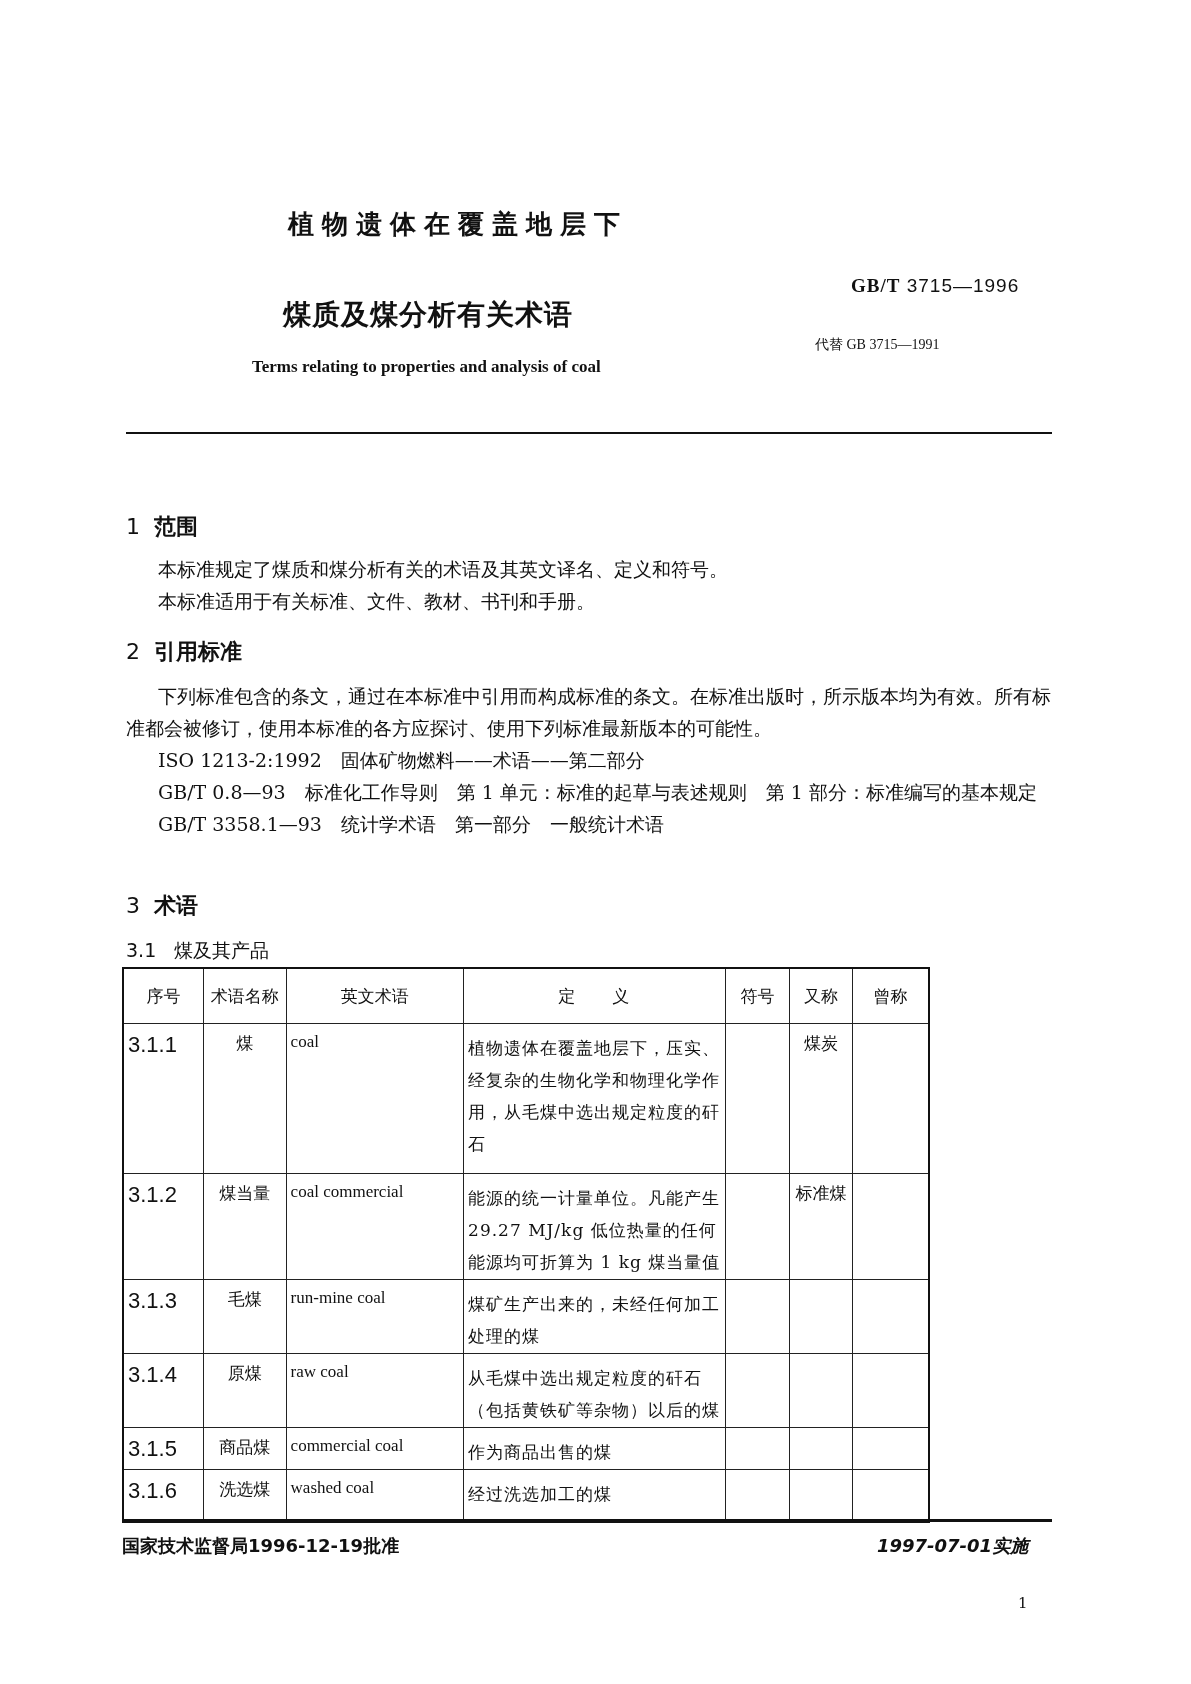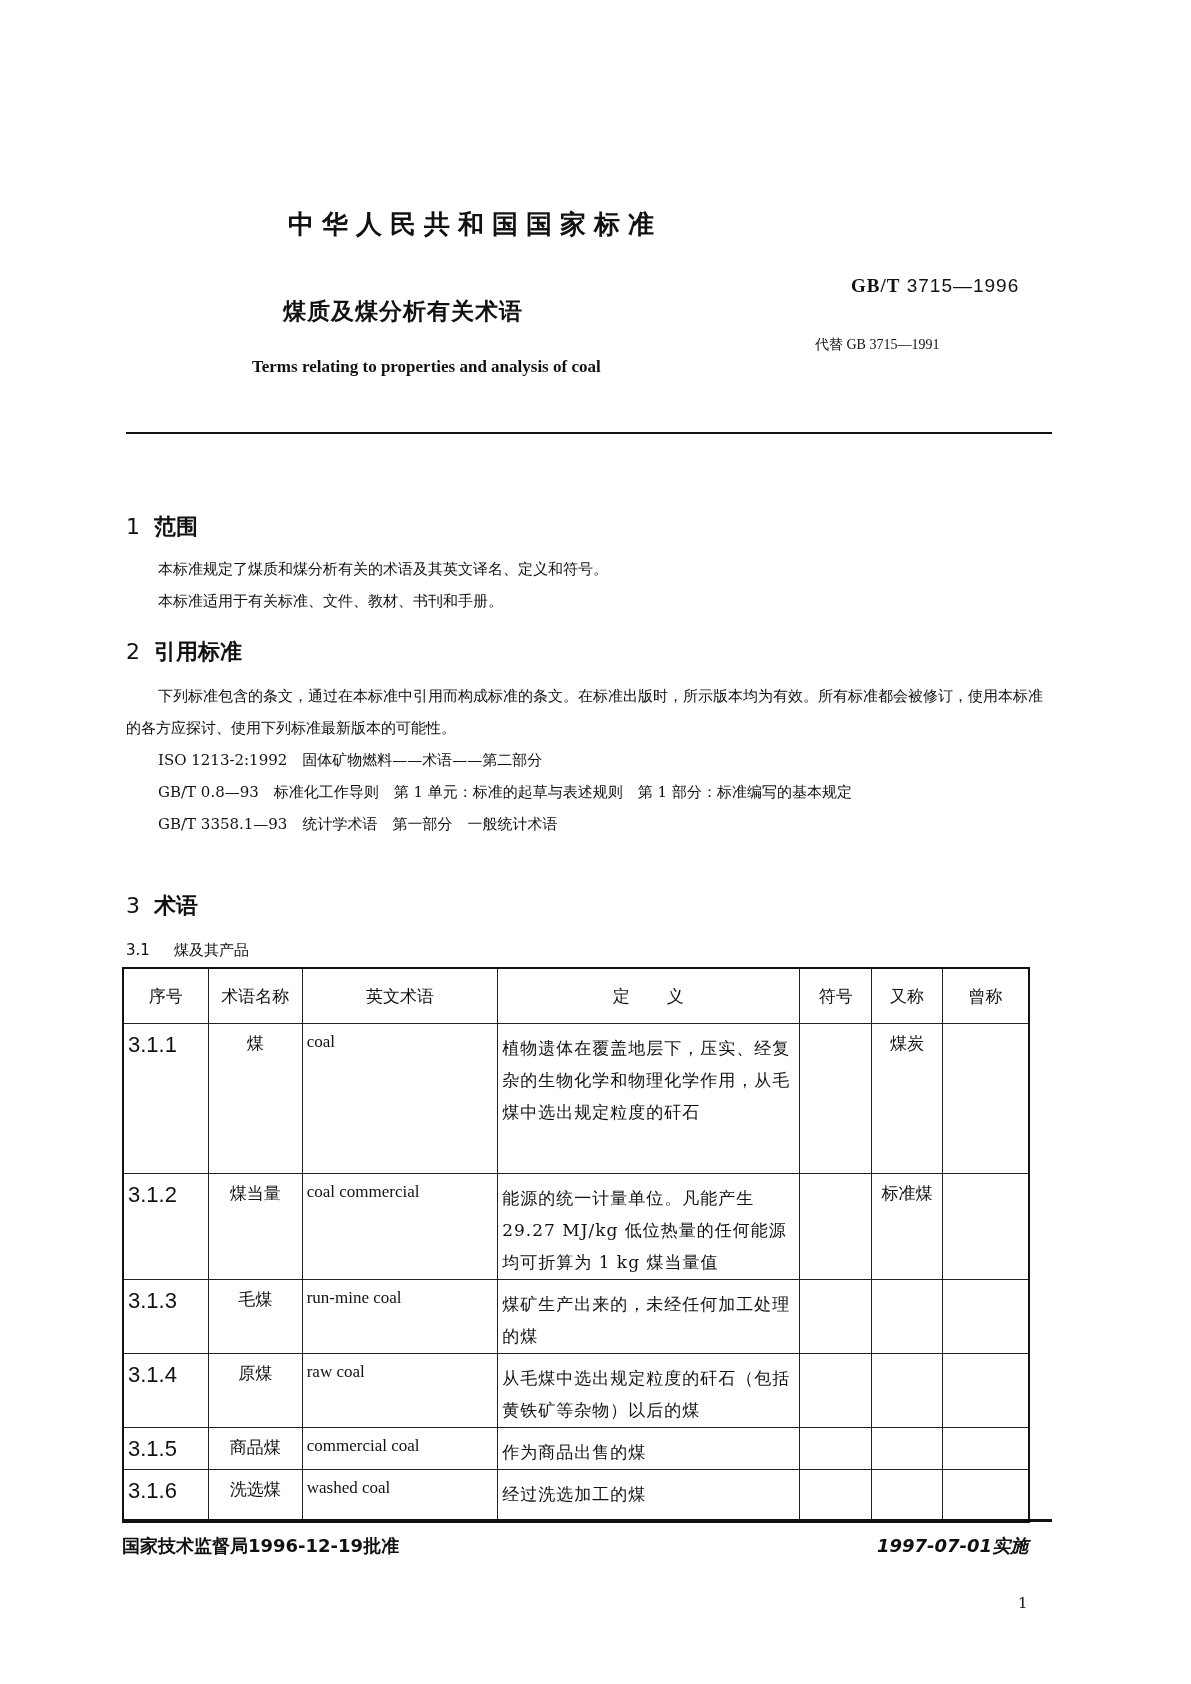--- a/index.html
+++ b/index.html
@@ -2,31 +2,31 @@
 <html><head>
 <meta charset="utf-8">
 <style>
   html, body { margin: 0; padding: 0; background: #ffffff; }
   body { width: 1191px; height: 1684px; position: relative; overflow: hidden;
          font-family: "DejaVu Serif", "Liberation Serif", serif; color: #111; }
   .abs { position: absolute; }
   .std-title { left: 288px; top: 207px; font-family: "DejaVu Sans", sans-serif; font-weight: bold;
                font-size: 26px; letter-spacing: 8px; }
   .doc-title { left: 283px; top: 296px; font-family: "DejaVu Sans", sans-serif; font-weight: bold;
-               font-size: 23px; letter-spacing: 1px; }
+               font-size: 28px; letter-spacing: 1px; }
   .en-title { left: 252px; top: 357px; font-family: "Liberation Serif", serif; font-weight: bold; font-size: 17px; }
   .std-code { left: 815px; top: 275px; font-family: "Liberation Sans", sans-serif; font-size: 19px; letter-spacing: 1px; margin-left: 36px; }
   .std-code b { font-family: "Liberation Serif", serif; }
   .replaces { left: 815px; top: 336px; font-size: 14px; font-family: "Liberation Serif", serif; }
   .hrule { left: 126px; top: 432px; width: 926px; height: 0; border-top: 2px solid #111; }
   .h1 { font-family: "DejaVu Sans", sans-serif; font-weight: bold; font-size: 22px; left: 126px; }
   .h1 .num { font-weight: normal; display: inline-block; width: 28px; }
-  .para { font-size: 15px; left: 126px; width: 930px; line-height: 32px; }
+  .para { font-size: 19px; left: 126px; width: 930px; line-height: 32px; }
   .ind { padding-left: 32px; }
-  table.terms { position: absolute; left: 122px; top: 967px; width: 908px; border-collapse: collapse;
+  table.terms { position: absolute; left: 122px; top: 967px; width: 808px; border-collapse: collapse;
                 font-size: 17px; }
   table.terms td, table.terms th { border: 1px solid #222; vertical-align: top; padding: 0 4px; }
   table.terms th { font-weight: normal; height: 54px; vertical-align: middle; text-align: center; }
   table.terms { border: 2px solid #111; }
   .c-no { width: 76px; }
   .c-name { width: 86px; text-align: center; }
   .c-en { width: 188px; font-family: "Liberation Serif", serif; margin-left: 36px; }
   .c-def { width: 296px; line-height: 32px; letter-spacing: 1px; }
   .c-sym { width: 64px; }
   .c-alias { width: 62px; text-align: center; }
@@ -34,21 +34,21 @@
   td.c-no { font-family: "Liberation Sans", sans-serif; font-size: 22px; }
   table.terms td { padding-top: 8px; }
   .footer-rule { left: 122px; top: 1519px; width: 930px; border-top: 3px solid #111; }
   .footer-left { left: 122px; top: 1534px; font-family: "DejaVu Sans", sans-serif; font-weight: bold; font-size: 18px; }
   .footer-right { left: 877px; top: 1534px; font-family: "DejaVu Sans", sans-serif; font-weight: bold; font-size: 18px; font-style: italic; }
   .page-num { left: 1018px; top: 1594px; font-size: 15px; }
 </style>
 </head>
 <body>
 
-<div class="abs std-title">中华人民共和国国家标准</div>
+<div class="abs std-title">植物遗体在覆盖地层下</div>
 <div class="abs std-code"><b>GB/T</b> <span>3715—1996</span></div>
 <div class="abs doc-title">煤质及煤分析有关术语</div>
 <div class="abs replaces">代替 GB 3715—1991</div>
 <div class="abs en-title">Terms relating to properties and analysis of coal</div>
 <div class="abs hrule"></div>
 
 <div class="abs h1" style="top:512px"><span class="num">1</span><span>范围</span></div>
 <div class="abs para" style="top:553px">
   <div class="ind">本标准规定了煤质和煤分析有关的术语及其英文译名、定义和符号。</div>
   <div class="ind">本标准适用于有关标准、文件、教材、书刊和手册。</div>

